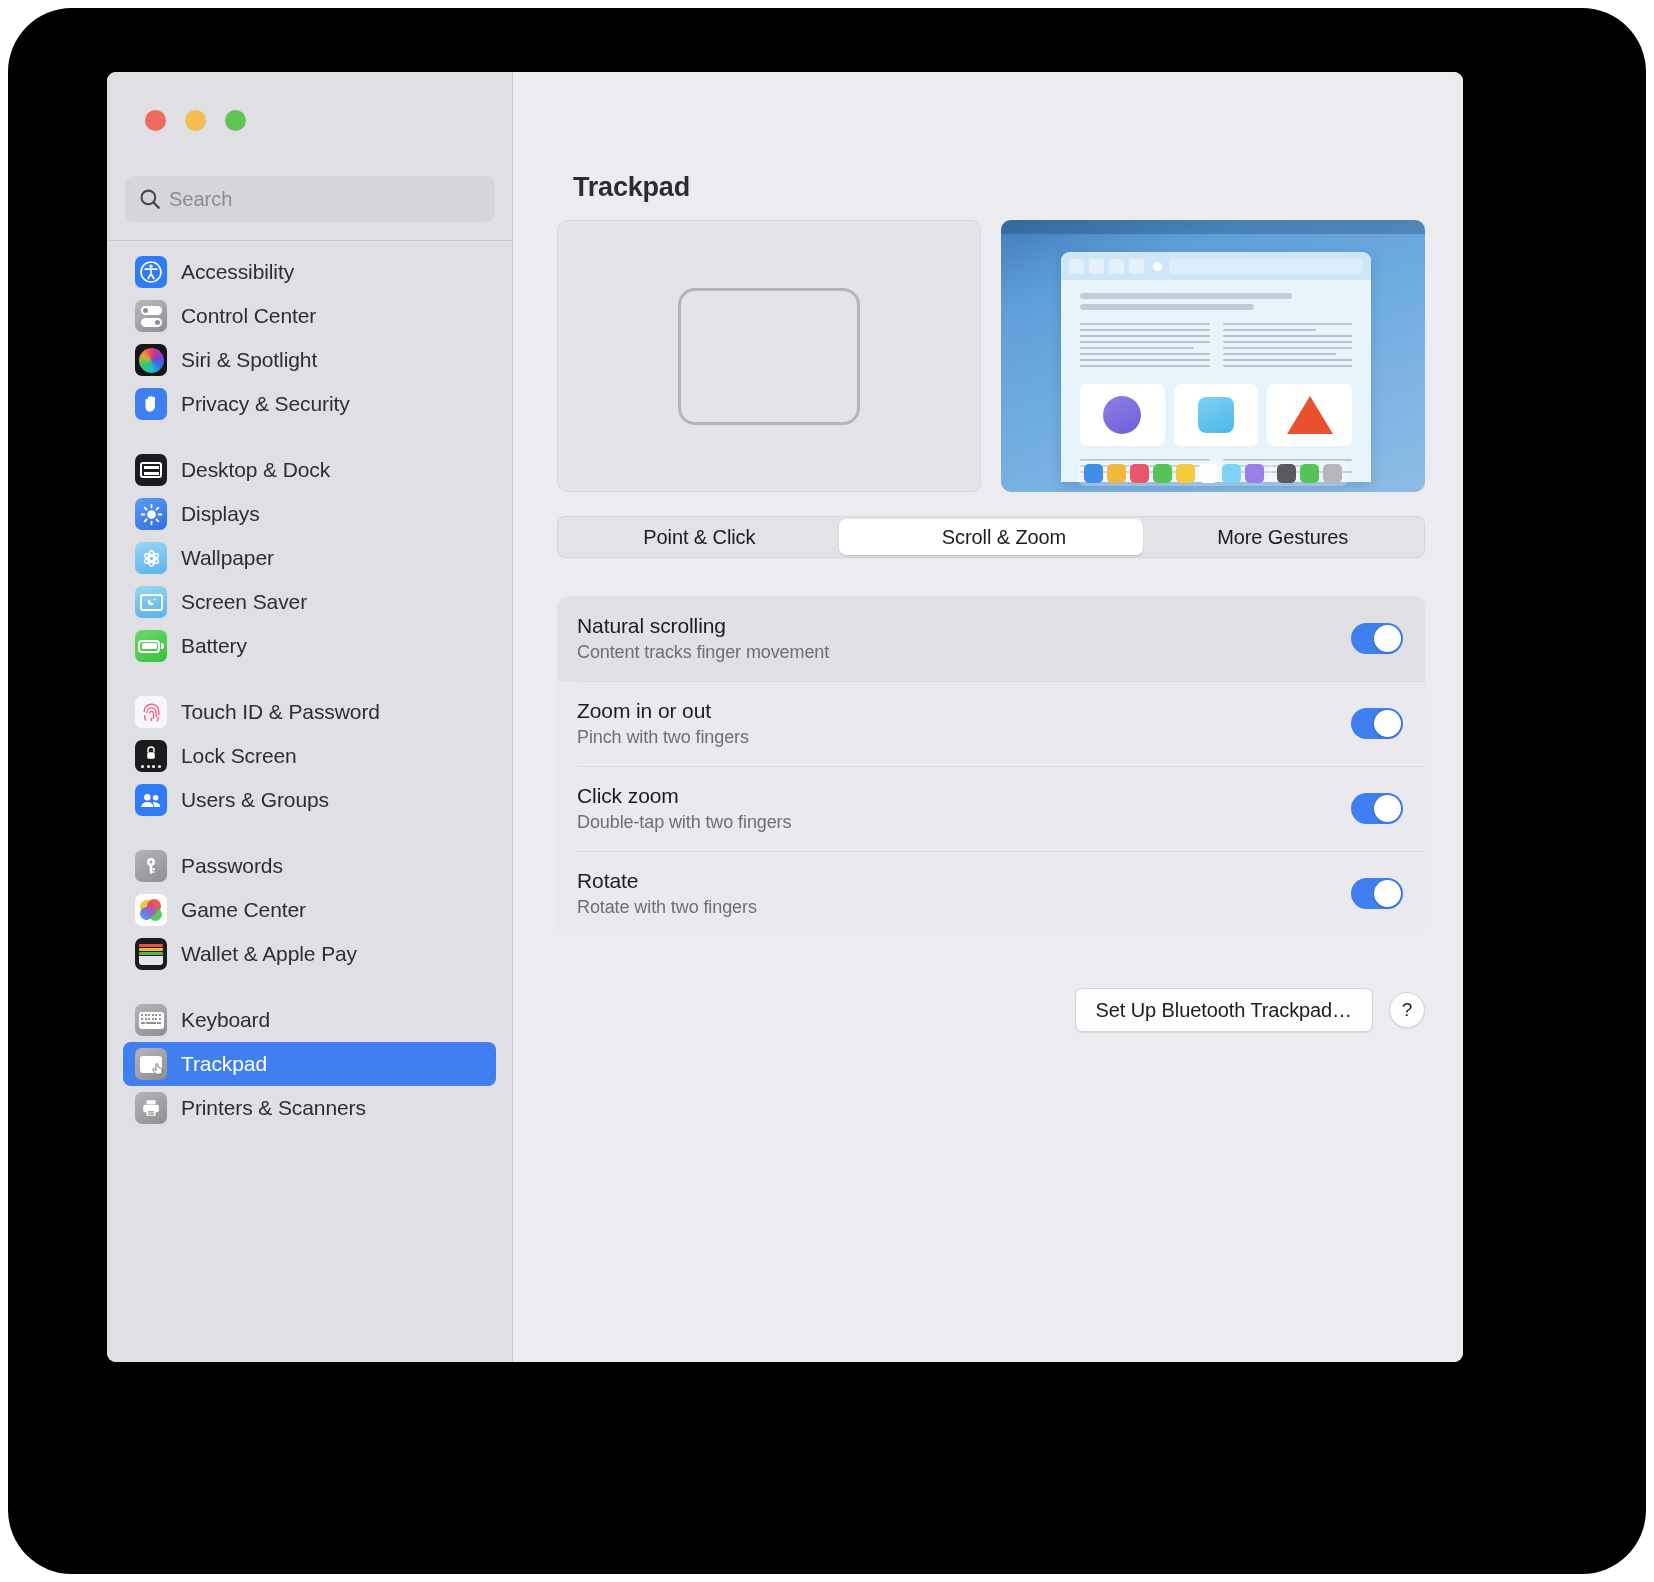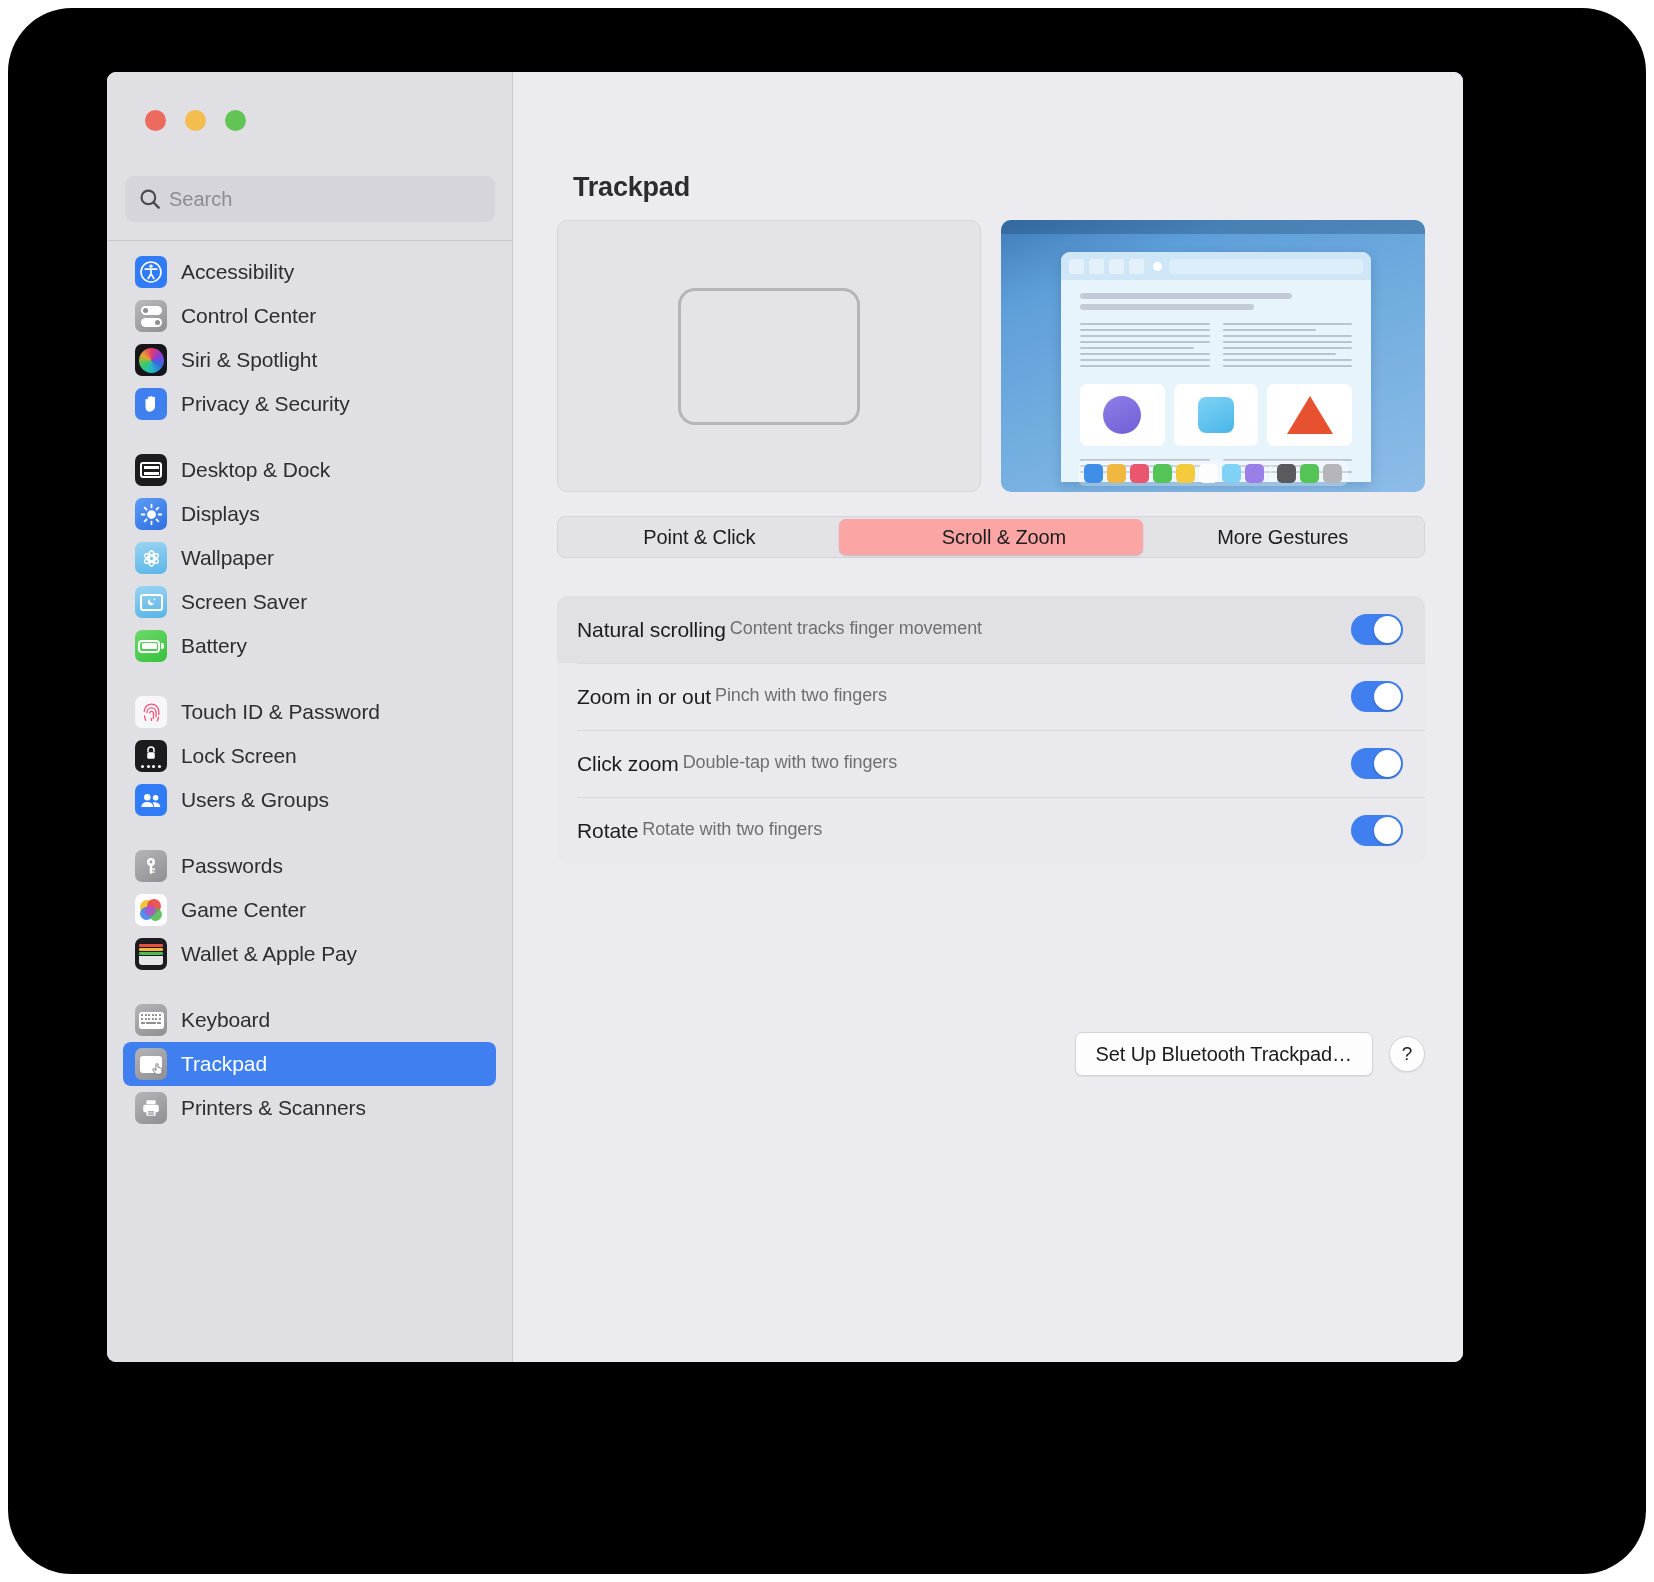--- a/index.html
+++ b/index.html
@@ -231,21 +231,21 @@
   }
   .seg-tab {
     flex: 1;
     display: flex; align-items: center; justify-content: center;
     font-size: 20px; color: #1c1c1e;
     border-radius: 7px;
     cursor: default;
     letter-spacing: -0.1px;
   }
   .seg-tab.active {
-    background: #fca5a5;
+    background: #ffffff;
     box-shadow: 0 1px 2px rgba(0,0,0,0.16);
     padding-left: 26px;
   }
 
   
   #settings-card {
     position: absolute;
     left: 44px; top: 472px;
     width: 868px;
     background: #e9e9ee;
@@ -258,21 +258,21 @@
     justify-content: space-between;
     padding: 18px 22px 18px 20px;
     position: relative;
   }
   .setting-row.highlight { background: #e0e0e5; }
   .setting-row + .setting-row::before {
     content: "";
     position: absolute; left: 20px; right: 0; top: 0; height: 1px;
     background: #d8d8dd;
   }
-  .setting-texts { display: flex; flex-direction: row; gap: 4px; }
+  .setting-texts { display: flex; flex-direction: column; gap: 4px; }
   .setting-title { font-size: 21px; color: #1c1c1e; letter-spacing: -0.1px; }
   .setting-sub   { font-size: 18px; color: #6e6e73; letter-spacing: -0.1px; }
 
   .toggle {
     width: 52px; height: 31px;
     border-radius: 16px;
     background: #3f7ff0;
     position: relative;
     flex: none;
     cursor: default;
@@ -732,18 +732,18 @@
           <div class="setting-texts">
             <div class="setting-title">Rotate</div>
             <div class="setting-sub">Rotate with two fingers</div>
           </div>
           <div class="toggle">
             <div class="knob"></div>
           </div>
         </div>
       </div>
 
-    <div id="footer-actions" style="top:960px;">
+    <div id="footer-actions" style="top:916px;">
       <button id="bluetooth-btn">Set Up Bluetooth Trackpad…</button>
       <button id="help-btn">?</button>
     </div>
   </div>
 </div>
 
 </body></html>

